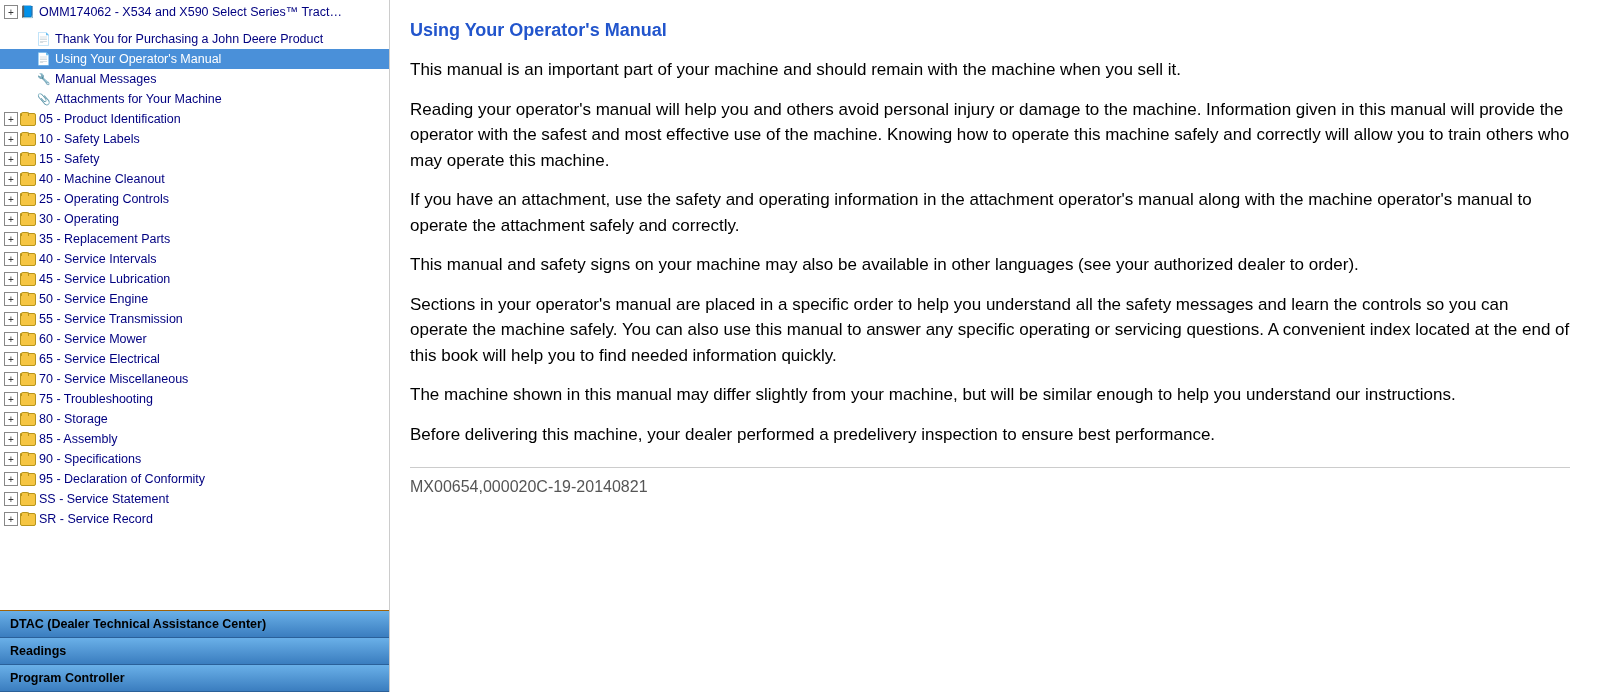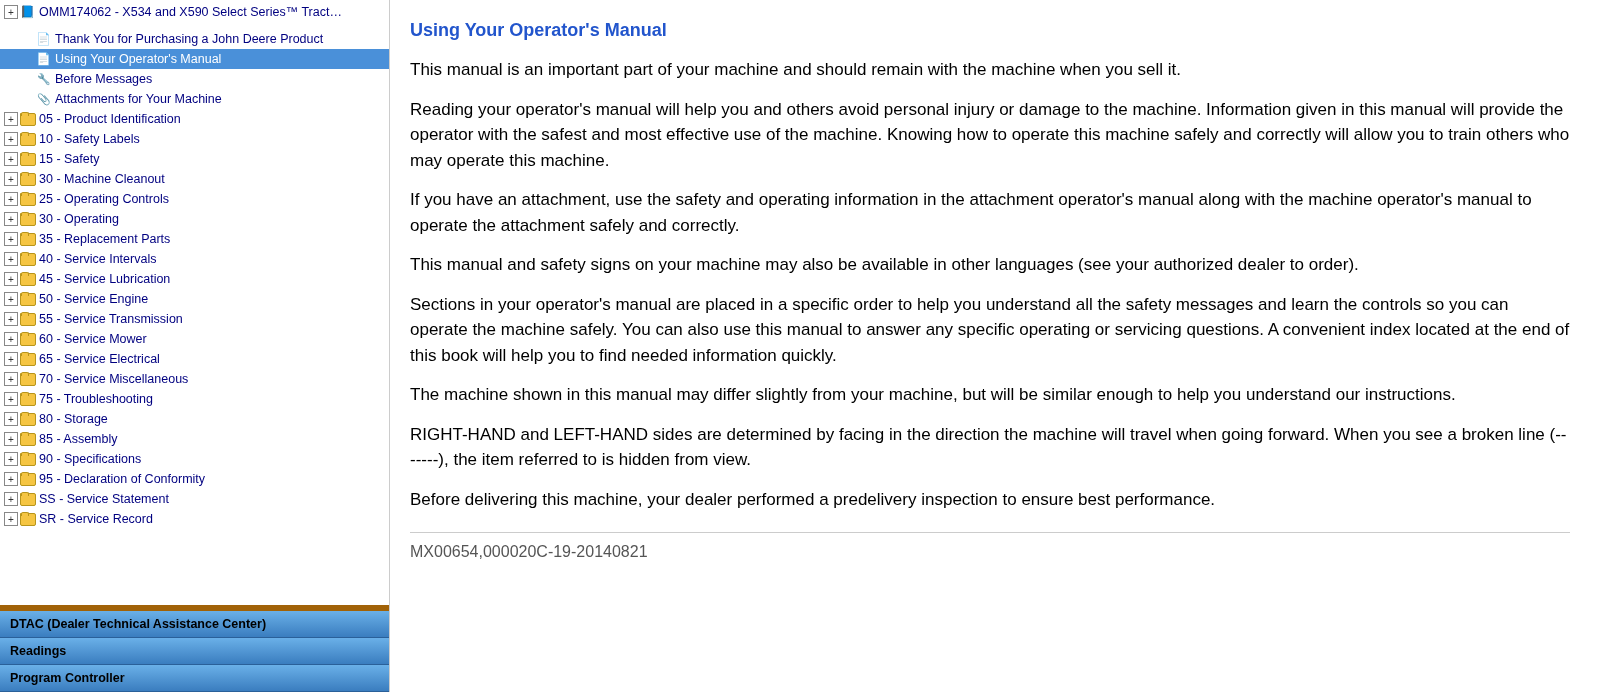--- a/index.html
+++ b/index.html
@@ -111,21 +111,21 @@
     .item-label {
       color: #000080;
       font-size: 12.5px;
     }
     .tree-item.selected .item-label {
       color: #fff;
     }
 
     
     #bottom-nav {
-      border-top: 6px solid #a16207;
+      border-top: 1px solid #a16207;
     }
     .bottom-btn {
       display: block;
       width: 100%;
       padding: 6px 10px;
       text-align: left;
       font-size: 12.5px;
       font-weight: bold;
       color: #000;
       background: linear-gradient(to bottom, #6ab0e8, #3a7dbf);
@@ -186,21 +186,21 @@
         <span class="item-label">Thank You for Purchasing a John Deere Product</span>
       </div>
       <div class="tree-item selected" style="padding-left: 20px;">
         <span class="no-toggle"></span>
         <span class="tree-icon icon-doc"></span>
         <span class="item-label">Using Your Operator's Manual</span>
       </div>
       <div class="tree-item" style="padding-left: 20px;">
         <span class="no-toggle"></span>
         <span class="tree-icon icon-wrench"></span>
-        <span class="item-label">Before Messages</span>
+        <span class="item-label">Manual Messages</span>
       </div>
       <div class="tree-item" style="padding-left: 20px;">
         <span class="no-toggle"></span>
         <span class="tree-icon icon-clip"></span>
         <span class="item-label">Attachments for Your Machine</span>
       </div>
       <div class="tree-item" style="padding-left: 4px;">
         <span class="tree-toggle">+</span>
         <span class="tree-icon icon-folder"></span>
         <span class="item-label">05 - Product Identification</span>
@@ -211,21 +211,21 @@
         <span class="item-label">10 - Safety Labels</span>
       </div>
       <div class="tree-item" style="padding-left: 4px;">
         <span class="tree-toggle">+</span>
         <span class="tree-icon icon-folder"></span>
         <span class="item-label">15 - Safety</span>
       </div>
       <div class="tree-item" style="padding-left: 4px;">
         <span class="tree-toggle">+</span>
         <span class="tree-icon icon-folder"></span>
-        <span class="item-label">30 - Machine Cleanout</span>
+        <span class="item-label">40 - Machine Cleanout</span>
       </div>
       <div class="tree-item" style="padding-left: 4px;">
         <span class="tree-toggle">+</span>
         <span class="tree-icon icon-folder"></span>
         <span class="item-label">25 - Operating Controls</span>
       </div>
       <div class="tree-item" style="padding-left: 4px;">
         <span class="tree-toggle">+</span>
         <span class="tree-icon icon-folder"></span>
         <span class="item-label">30 - Operating</span>
@@ -315,18 +315,17 @@
 
 <div id="content">
   <div class="content-title">Using Your Operator's Manual</div>
   <div id="paragraphs-container">
       <p class="content-para">This manual is an important part of your machine and should remain with the machine when you sell it.</p>
       <p class="content-para">Reading your operator's manual will help you and others avoid personal injury or damage to the machine. Information given in this manual will provide the operator with the safest and most effective use of the machine. Knowing how to operate this machine safely and correctly will allow you to train others who may operate this machine.</p>
       <p class="content-para">If you have an attachment, use the safety and operating information in the attachment operator's manual along with the machine operator's manual to operate the attachment safely and correctly.</p>
       <p class="content-para">This manual and safety signs on your machine may also be available in other languages (see your authorized dealer to order).</p>
       <p class="content-para">Sections in your operator's manual are placed in a specific order to help you understand all the safety messages and learn the controls so you can operate the machine safely. You can also use this manual to answer any specific operating or servicing questions. A convenient index located at the end of this book will help you to find needed information quickly.</p>
       <p class="content-para">The machine shown in this manual may differ slightly from your machine, but will be similar enough to help you understand our instructions.</p>
-      <p class="content-para">RIGHT-HAND and LEFT-HAND sides are determined by facing in the direction the machine will travel when going forward. When you see a broken line (-------), the item referred to is hidden from view.</p>
       <p class="content-para">Before delivering this machine, your dealer performed a predelivery inspection to ensure best performance.</p>
     </div>
   <hr class="content-divider">
   <div class="footer-ref">MX00654,000020C-19-20140821</div>
 </div>
 
 </body></html>

